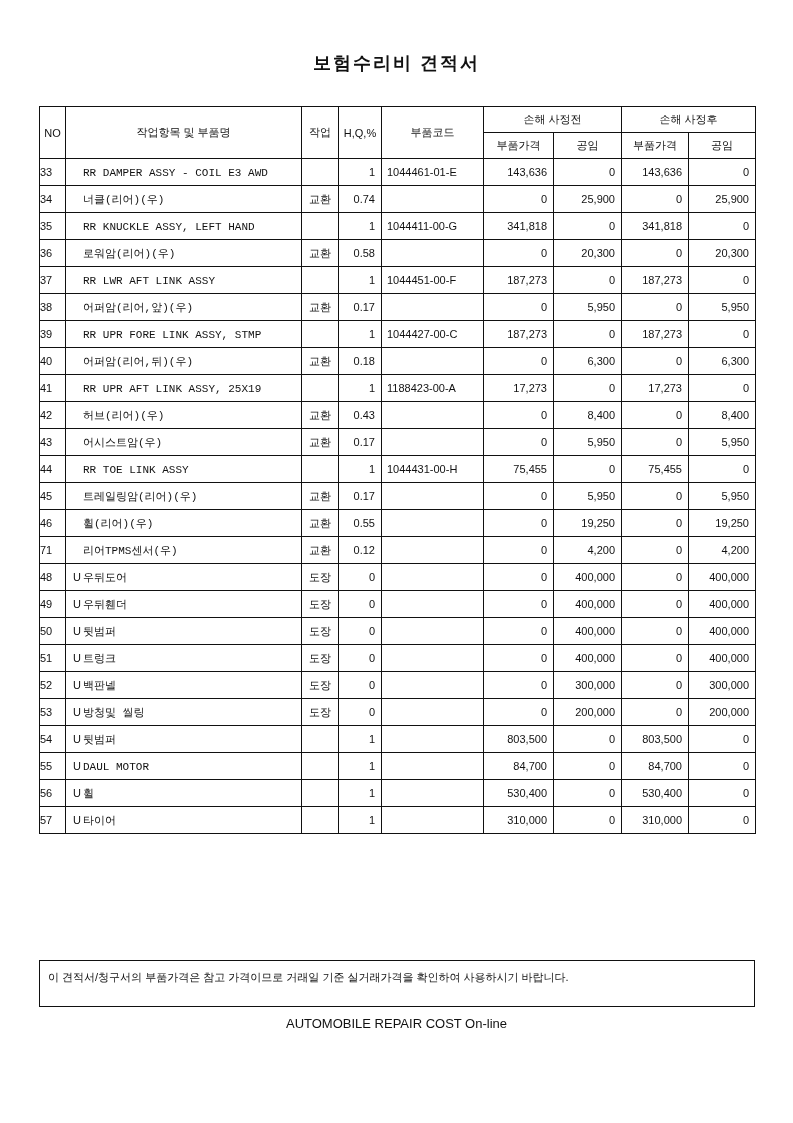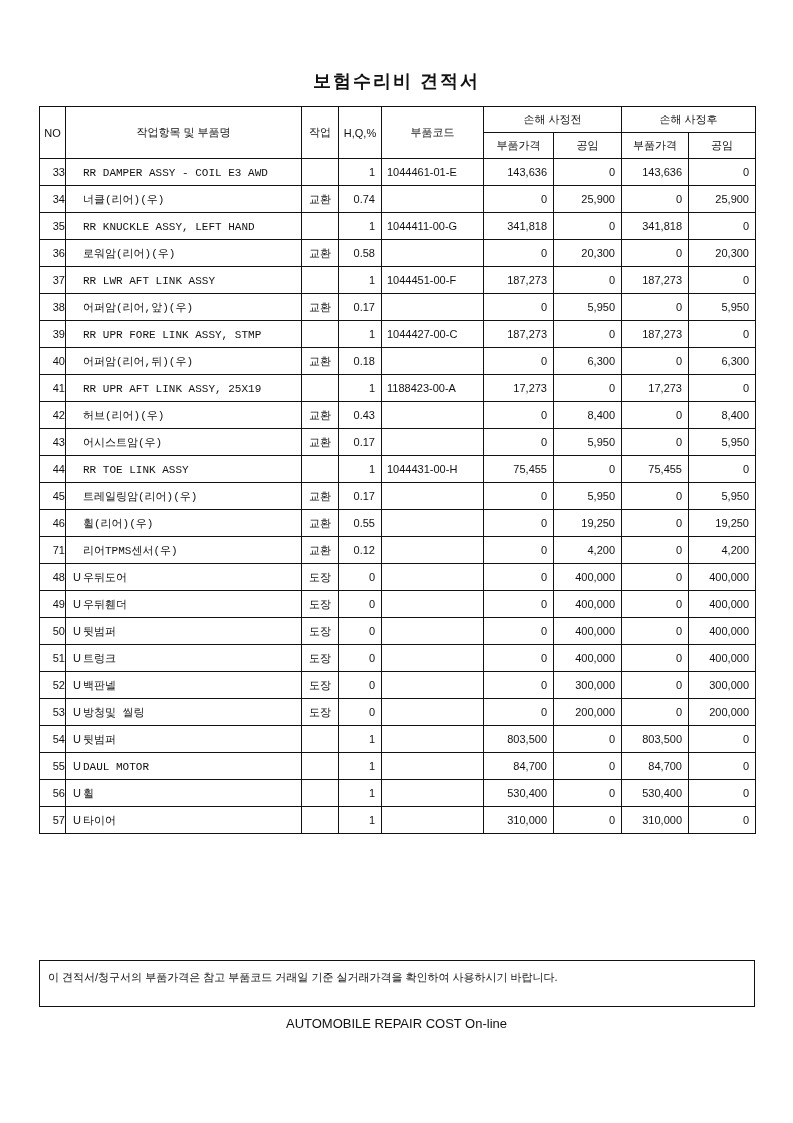--- a/index.html
+++ b/index.html
@@ -6,39 +6,39 @@
   html,body { background:#888; }
   .page {
     position:relative;
     width:793px; height:1123px;
     background:#ffffff;
     margin:0 auto;
     font-family:"Liberation Sans","DejaVu Sans",sans-serif;
     color:#111111;
   }
   .doc-title {
-    position:absolute; top:69px; left:0; width:100%;
+    position:absolute; top:51px; left:0; width:100%;
     text-align:center;
     font-size:18px; font-weight:bold; letter-spacing:2px;
   }
   table.estimate {
     position:absolute; top:106px; left:39px;
     width:716px;
     border-collapse:collapse;
     table-layout:fixed;
     font-size:11px;
   }
   table.estimate th, table.estimate td {
     border:1px solid #111111;
     font-weight:normal;
     overflow:hidden; white-space:nowrap;
   }
   table.estimate thead th { text-align:center; height:26px; }
   table.estimate tbody td { height:27px; }
-  td.c-no   { text-align:right;margin-left:28px; }
+  td.c-no   { text-align:left;margin-left:28px; }
   td.c-item { text-align:left; }
   td.c-item .prefix { display:inline-block; width:16px; padding-left:7px; }
   td.c-item .iname  { padding-left:1px;font-family:Liberation Mono, monospace; }
   td.c-work { text-align:center; }
   td.c-hq   { text-align:right; padding-right:6px; }
   td.c-code { text-align:left; padding-left:5px; }
   td.c-num  { text-align:right; padding-right:6px; }
   .notice-box {
     position:absolute; top:960px; left:39px;
     width:716px; height:47px;
@@ -366,19 +366,19 @@
           <td class="c-code"></td>
           <td class="c-num">310,000</td>
           <td class="c-num">0</td>
           <td class="c-num">310,000</td>
           <td class="c-num">0</td>
         </tr>
       </tbody>
   </table>
 
   <div class="notice-box">
-    <span>이 견적서/청구서의 부품가격은 참고 부품코드 거래일 기준 실거래가격을 확인하여 사용하시기 바랍니다.</span>
+    <span>이 견적서/청구서의 부품가격은 참고 가격이므로 거래일 기준 실거래가격을 확인하여 사용하시기 바랍니다.</span>
   </div>
 
   <div class="footer-title">AUTOMOBILE REPAIR COST On-line</div>
 
 
 </div>
 
 </body></html>

